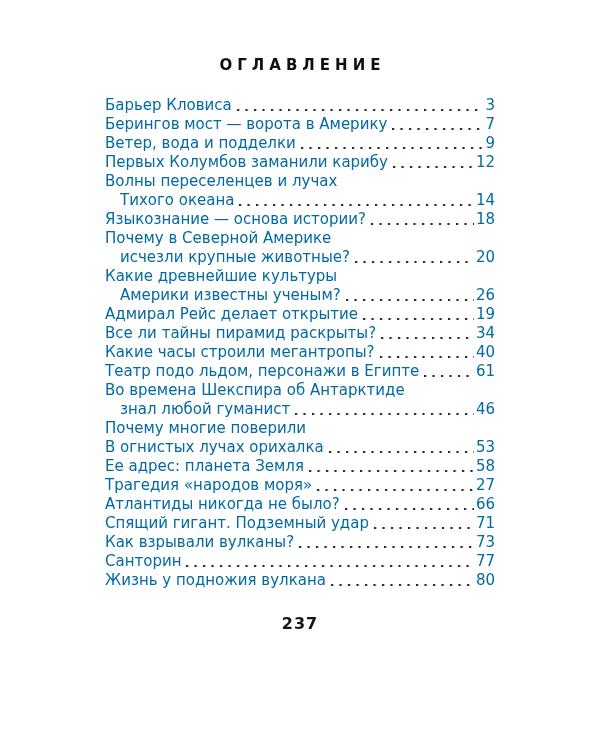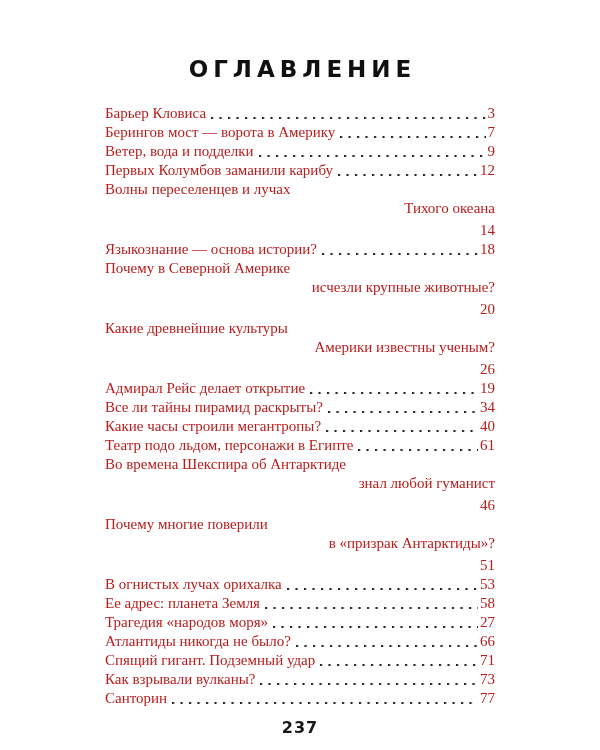--- a/index.html
+++ b/index.html
@@ -15,57 +15,55 @@
   }
   .page {
     width: 600px;
     height: 750px;
     padding-top: 56px;
     position: relative;
     background: #ffffff;
   }
   .page-title {
     text-align: center;
-    font-size: 23px;
+    font-size: 15px;
     font-weight: 800;
     letter-spacing: 5px;
     text-indent: 5px;
     color: #101010;
     margin-bottom: 22px;
   }
   .toc {
     width: 390px;
     margin: 0 auto;
     font-size: 15px;
     line-height: 19px;
-    color: #b91c1c;
-    font-family: Liberation Serif, serif;
+    color: #0369a1;
   }
   .toc-entry { margin: 0; }
   .toc-line.main {
     display: flex;
     align-items: flex-end;
   }
   .toc-line.cont {
     padding-left: 15px;
-    flex-direction: column;
   }
   .toc-text { white-space: nowrap; }
   .toc-page { white-space: nowrap; }
   .toc-dots {
     flex: 1;
     height: 4px;
     margin: 0 2px 3px 4px;
     background-image: radial-gradient(circle at 2px 2px, #242424 1.2px, rgba(0,0,0,0) 1.5px);
     background-size: 8.5px 4px;
     background-repeat: repeat-x;
   }
   .page-footer {
     text-align: center;
-    margin-top: 10px;
+    margin-top: 24px;
     font-size: 16px;
     font-weight: 800;
     letter-spacing: 1px;
     color: #161616;
   }
 </style>
 </head>
 <body>
 
 <div class="page">
@@ -161,25 +159,20 @@
       <div class="toc-entry">
         <div class="toc-line pre"><span class="toc-text">Во времена Шекспира об Антарктиде</span></div>
         <div class="toc-line main cont">
           <span class="toc-text">знал любой гуманист</span>
           <span class="toc-dots"></span>
           <span class="toc-page">46</span>
         </div>
       </div>
       <div class="toc-entry">
         <div class="toc-line pre"><span class="toc-text">Почему многие поверили</span></div>
-        <div class="toc-line main cont">
-          <span class="toc-text">в «призрак Антарктиды»?</span>
-          <span class="toc-dots"></span>
-          <span class="toc-page">51</span>
-        </div>
       </div>
       <div class="toc-entry">
         <div class="toc-line main">
           <span class="toc-text">В огнистых лучах орихалка</span>
           <span class="toc-dots"></span>
           <span class="toc-page">53</span>
         </div>
       </div>
       <div class="toc-entry">
         <div class="toc-line main">
@@ -214,17 +207,24 @@
           <span class="toc-text">Как взрывали вулканы?</span>
           <span class="toc-dots"></span>
           <span class="toc-page">73</span>
         </div>
       </div>
       <div class="toc-entry">
         <div class="toc-line main">
           <span class="toc-text">Санторин</span>
           <span class="toc-dots"></span>
           <span class="toc-page">77</span>
+        </div>
+      </div>
+      <div class="toc-entry">
+        <div class="toc-line main">
+          <span class="toc-text">Жизнь у подножия вулкана</span>
+          <span class="toc-dots"></span>
+          <span class="toc-page">80</span>
         </div>
       </div>
     </div>
   <div class="page-footer">237</div>
 </div>
 
 </body></html>

